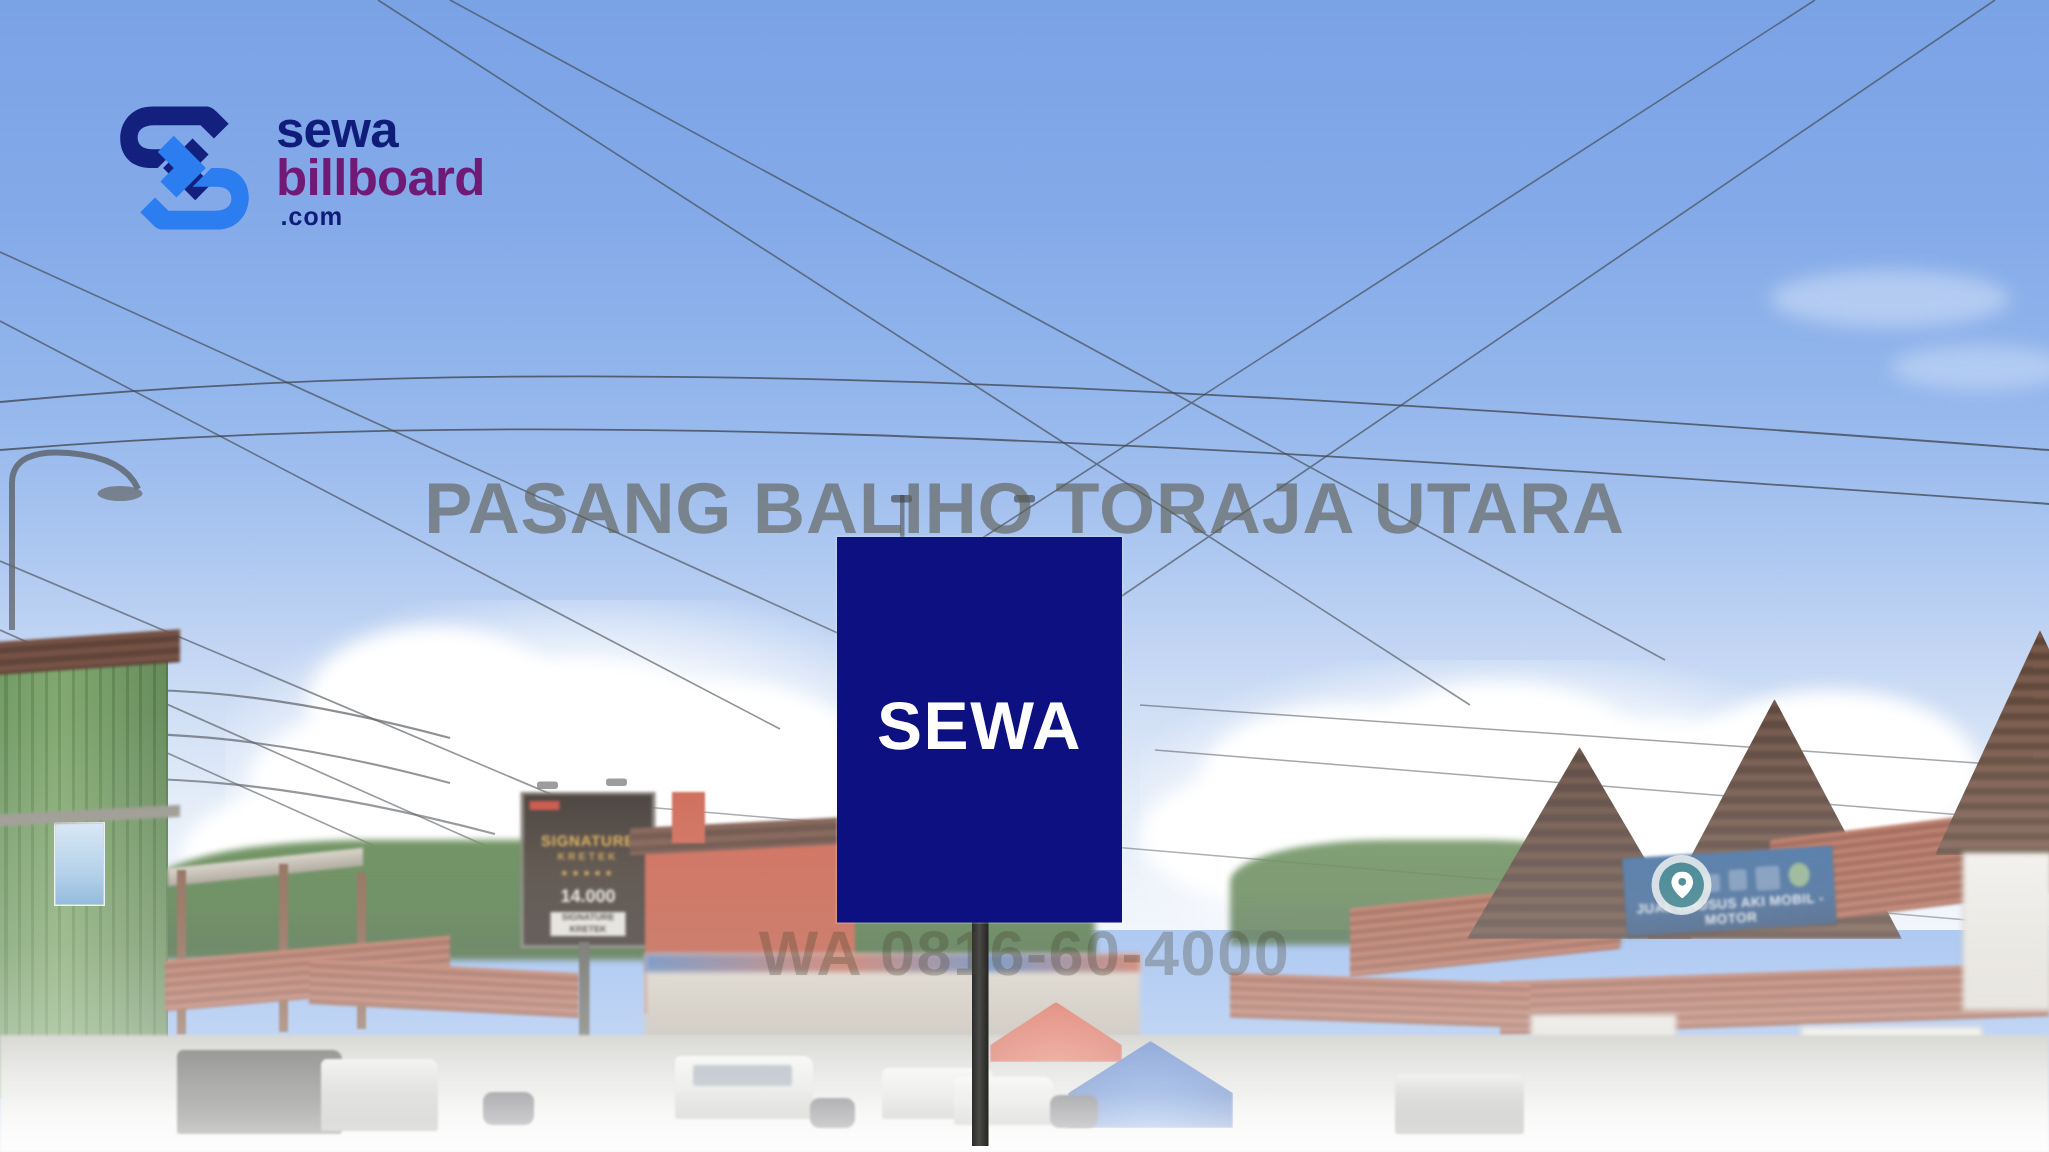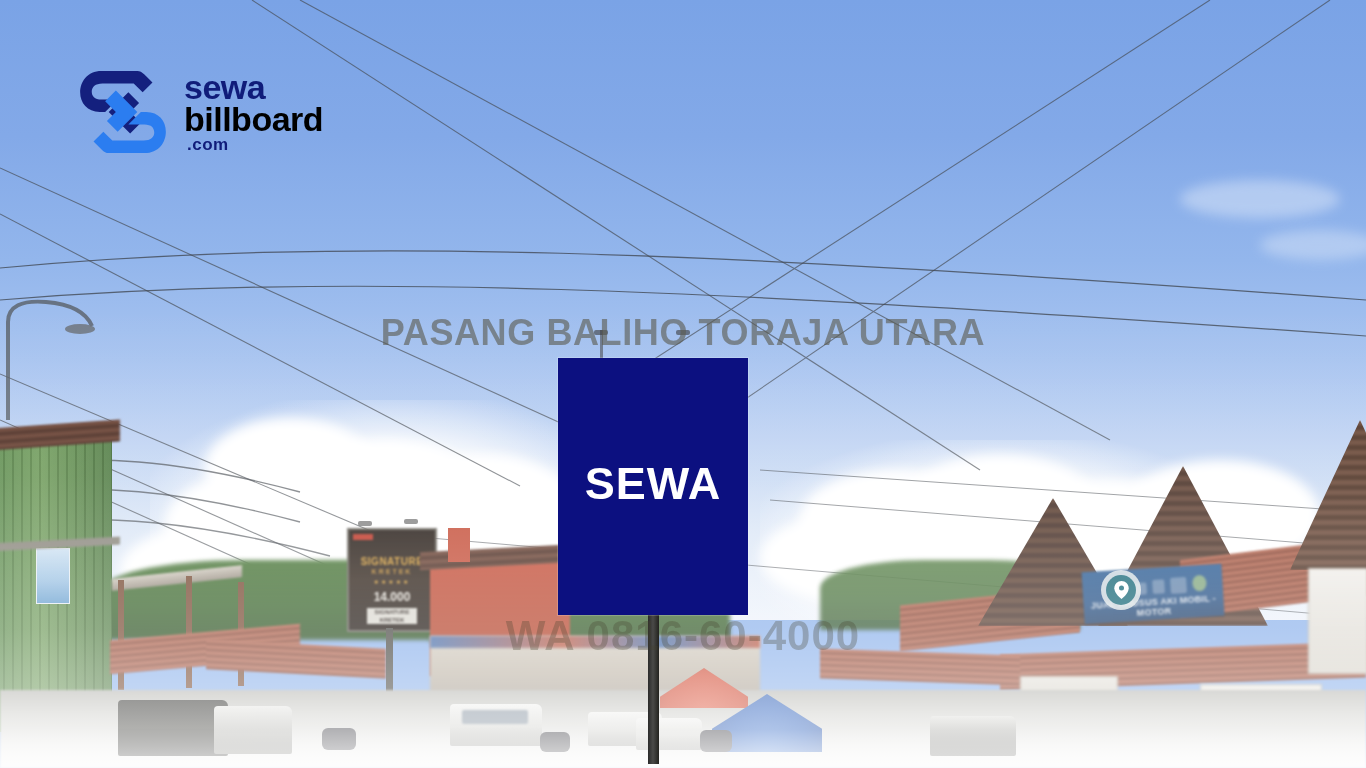--- a/index.html
+++ b/index.html
@@ -52,30 +52,30 @@
     filter:blur(1px);
   }
 
   
   .logo{position:absolute;left:78px;top:62px;display:flex;align-items:center;gap:16px;}
   .logo-words{line-height:.96;}
   .logo-line1{
     font-size:34px;font-weight:700;color:#101c7a;letter-spacing:-.5px;
   }
   .logo-line2{
-    font-size:34px;font-weight:700;color:#000000;letter-spacing:-.5px;text-align:center;
+    font-size:34px;font-weight:700;color:#701a75;letter-spacing:-.5px;text-align:center;
   }
   .logo-line3{
     font-size:17px;font-weight:700;color:#101c7a;letter-spacing:.5px;margin-left:3px;margin-top:1px;
   }
 
   
   .headline{
     position:absolute;left:0;top:312px;width:1366px;text-align:center;
-    font-size:36px;font-weight:700;letter-spacing:.6px;
+    font-size:48px;font-weight:700;letter-spacing:.6px;
     color:rgba(92,92,80,.62);
     white-space:nowrap;
   }
 
   
   .bb-panel{
     position:absolute;left:558px;top:358px;width:190px;height:257px;
     background:#0c1080;
     box-shadow:0 0 0 1px rgba(255,255,255,.18);
   }

